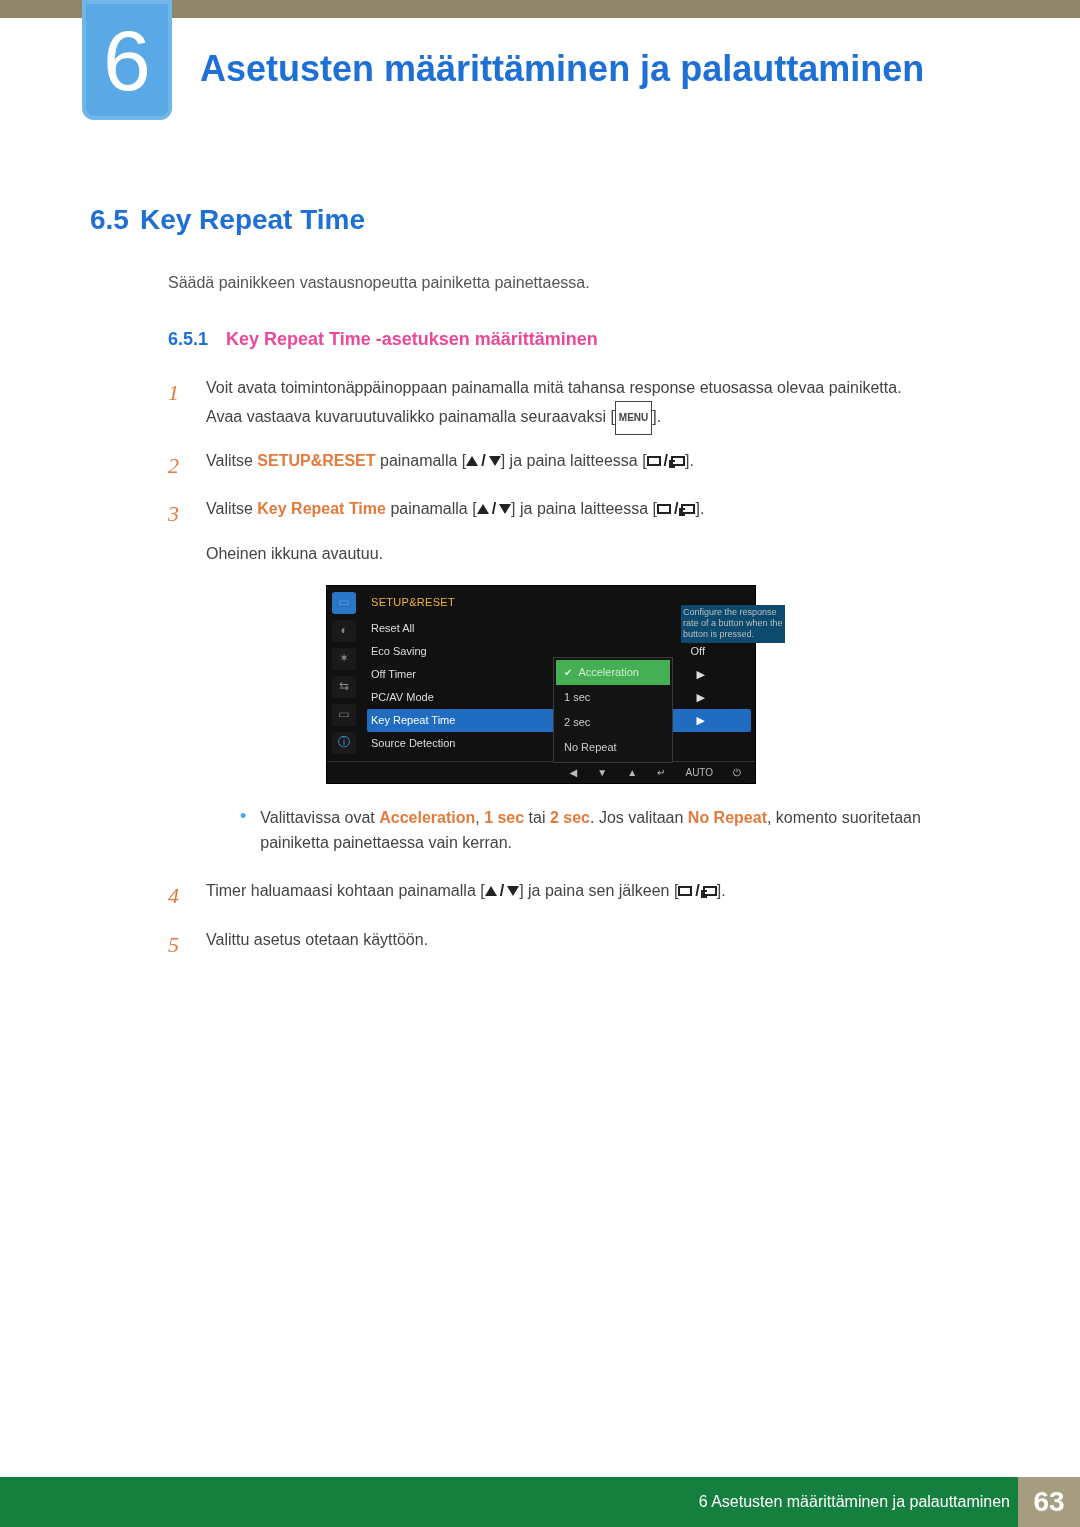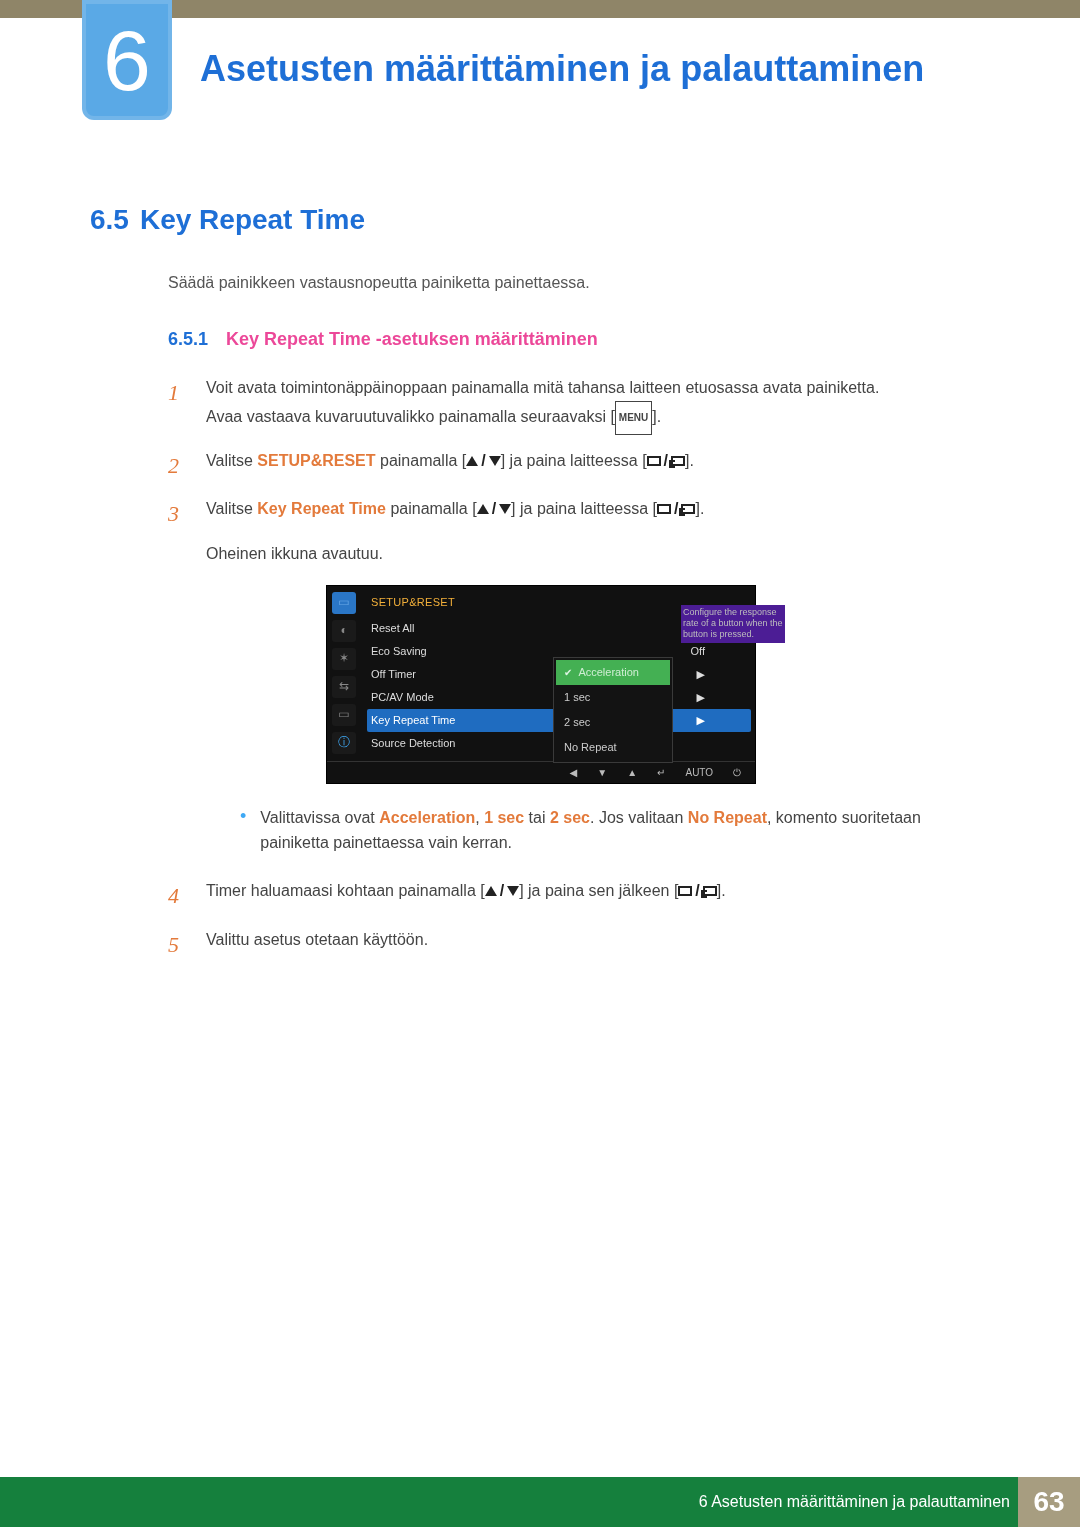--- a/index.html
+++ b/index.html
@@ -53,21 +53,21 @@
   .osd-row.sel { background:#1f6cc0; color:#fff; border-radius:2px; }
   .osd-popup {
     position:absolute; width:120px; background:#131313; border:1px solid #3a3a3a;
     margin-top:-98px; margin-left:186px; padding:2px;
   }
   .osd-popup .prow { padding:4px 8px; color:#ccc; font-size:11px; }
   .osd-popup .prow.sel { background:#44b053; color:#cfeed4; }
   .osd-popup .prow.sel::before { content:"✔"; margin-right:6px; color:#dff5e3; font-size:10px; }
   .osd-hint {
     position:absolute; width:104px; margin-top:-150px; margin-left:314px;
-    color:#bdbdbd; font-size:9px; line-height:1.25; background:#4c1d95; padding:2px;
+    color:#bdbdbd; font-size:9px; line-height:1.25; background:#0c4a6e; padding:2px;
   }
   .osd-footer { height:22px; border-top:1px solid #333; display:flex; align-items:center; justify-content:flex-end; gap:20px; padding:0 14px; color:#bbb; font-size:10px; }
   .osd-footer .fic { display:inline-flex; align-items:center; gap:2px; }
   
   .page-footer { position:absolute; bottom:0; left:0; right:0; background:#15803d; height:50px; display:flex; align-items:center; justify-content:flex-end; }
   .page-footer .label { color:#fff; font-size:16px; padding-right:8px; }
   .page-footer .pnum { background:#a79d80; color:#fff; font-size:28px; font-weight:bold; width:62px; height:50px; display:flex; align-items:center; justify-content:center; }
 </style>
 </head>
 <body>
@@ -94,21 +94,21 @@
     <div class="subsection-row">
       <div class="subsection-num">6.5.1</div>
       <div class="subsection-title">Key Repeat Time -asetuksen määrittäminen</div>
     </div>
 
     <ol class="steps">
 
       <li>
         <div class="stepnum">1</div>
         <div class="stepbody">
-          <span>Voit avata toimintonäppäinoppaan painamalla mitä tahansa laitteen etuosassa avata painiketta.</span><br>
+          <span>Voit avata toimintonäppäinoppaan painamalla mitä tahansa response etuosassa olevaa painiketta.</span><br>
           <span>Avaa vastaava kuvaruutuvalikko painamalla seuraavaksi [</span><span class="menu-glyph">MENU</span><span>].</span>
         </div>
       </li>
 
       <li>
         <div class="stepnum">2</div>
         <div class="stepbody">
           <span>Valitse </span><span class="em-setup">SETUP&amp;RESET</span><span> painamalla [</span><span class="tri-up"></span><span class="slash">/</span><span class="tri-down"></span><span>] ja paina laitteessa [</span><span class="sq-icon"></span><span class="slash">/</span><span class="sq-icon2"></span><span>].</span>
         </div>
       </li>

